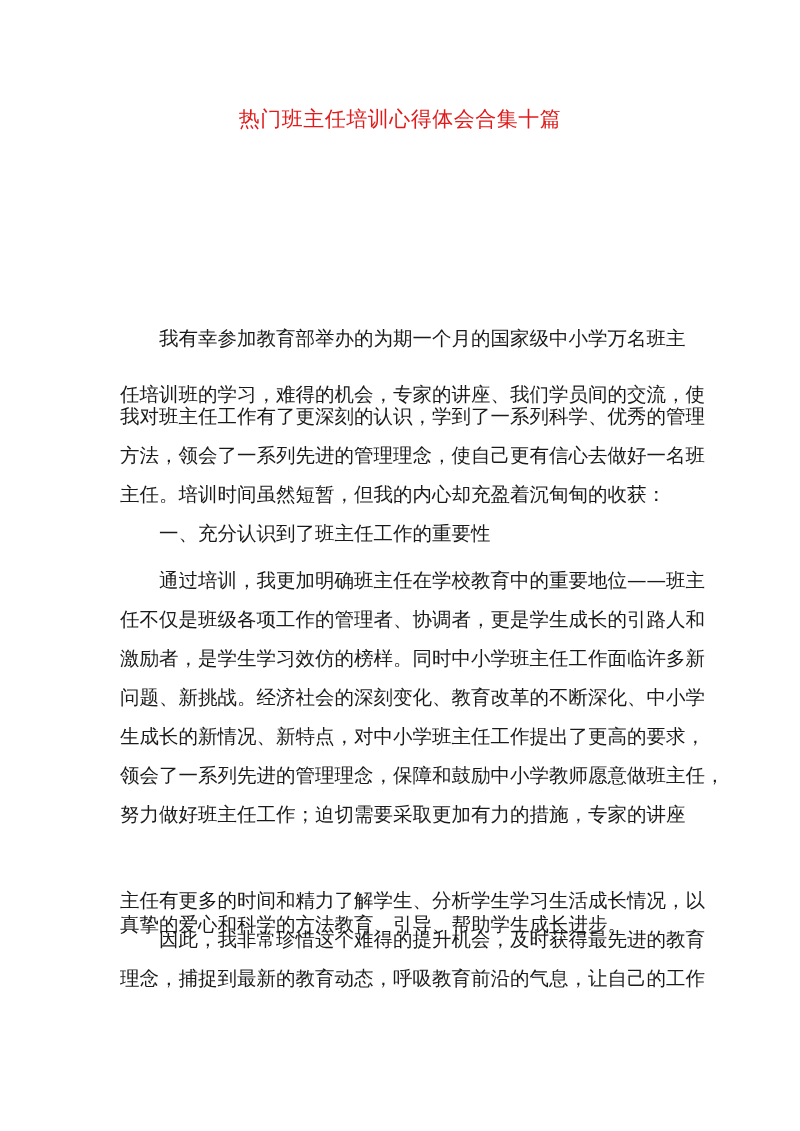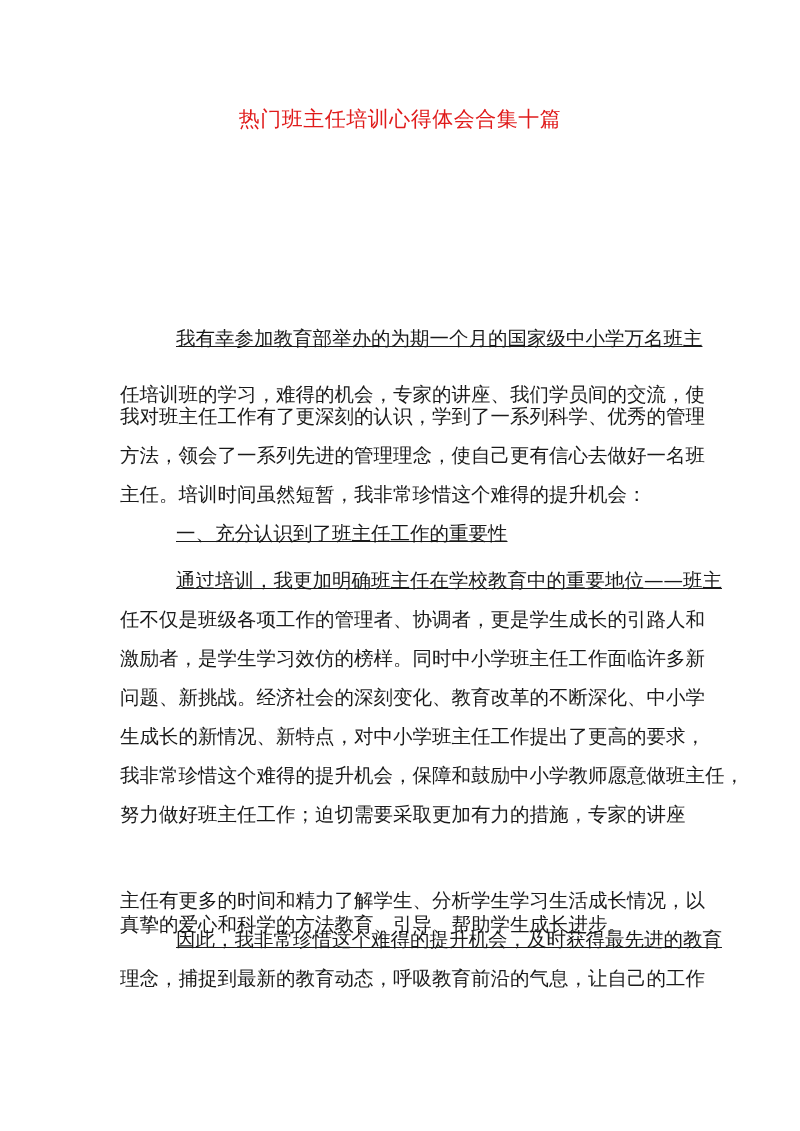--- a/index.html
+++ b/index.html
@@ -42,40 +42,40 @@
     }
     .line {
       position: absolute;
       left: 120px;
       font-size: 19.5px;
       line-height: 28px;
       color: #1a1a1a;
       white-space: nowrap;
       letter-spacing: 0px;
     }
-    .line.indent { left: 176px; text-decoration: underline; }
+    .line.indent { left: 159px; }
   </style>
 </head>
 <body>
 
 <div class="page">
   <div class="title">热门班主任培训心得体会合集十篇</div>
 
   <div id="body-lines">
     <div class="line indent" style="top:325px">我有幸参加教育部举办的为期一个月的国家级中小学万名班主</div>
     <div class="line" style="top:381px">任培训班的学习，难得的机会，专家的讲座、我们学员间的交流，使</div>
     <div class="line" style="top:403px">我对班主任工作有了更深刻的认识，学到了一系列科学、优秀的管理</div>
     <div class="line" style="top:442px">方法，领会了一系列先进的管理理念，使自己更有信心去做好一名班</div>
-    <div class="line" style="top:481px">主任。培训时间虽然短暂，我非常珍惜这个难得的提升机会：</div>
+    <div class="line" style="top:481px">主任。培训时间虽然短暂，但我的内心却充盈着沉甸甸的收获：</div>
     <div class="line indent" style="top:520px">一、充分认识到了班主任工作的重要性</div>
     <div class="line indent" style="top:567px">通过培训，我更加明确班主任在学校教育中的重要地位——班主</div>
     <div class="line" style="top:606px">任不仅是班级各项工作的管理者、协调者，更是学生成长的引路人和</div>
     <div class="line" style="top:645px">激励者，是学生学习效仿的榜样。同时中小学班主任工作面临许多新</div>
     <div class="line" style="top:684px">问题、新挑战。经济社会的深刻变化、教育改革的不断深化、中小学</div>
     <div class="line" style="top:723px">生成长的新情况、新特点，对中小学班主任工作提出了更高的要求，</div>
-    <div class="line" style="top:762px">我非常珍惜这个难得的提升机会，保障和鼓励中小学教师愿意做班主任，</div>
+    <div class="line" style="top:762px">领会了一系列先进的管理理念，保障和鼓励中小学教师愿意做班主任，</div>
     <div class="line" style="top:801px">努力做好班主任工作；迫切需要采取更加有力的措施，专家的讲座</div>
     <div class="line" style="top:887px">主任有更多的时间和精力了解学生、分析学生学习生活成长情况，以</div>
     <div class="line" style="top:911px">真挚的爱心和科学的方法教育、引导、帮助学生成长进步。</div>
     <div class="line indent" style="top:926px">因此，我非常珍惜这个难得的提升机会，及时获得最先进的教育</div>
     <div class="line" style="top:965px">理念，捕捉到最新的教育动态，呼吸教育前沿的气息，让自己的工作</div>
   </div>
 </div>
 
 </body></html>

